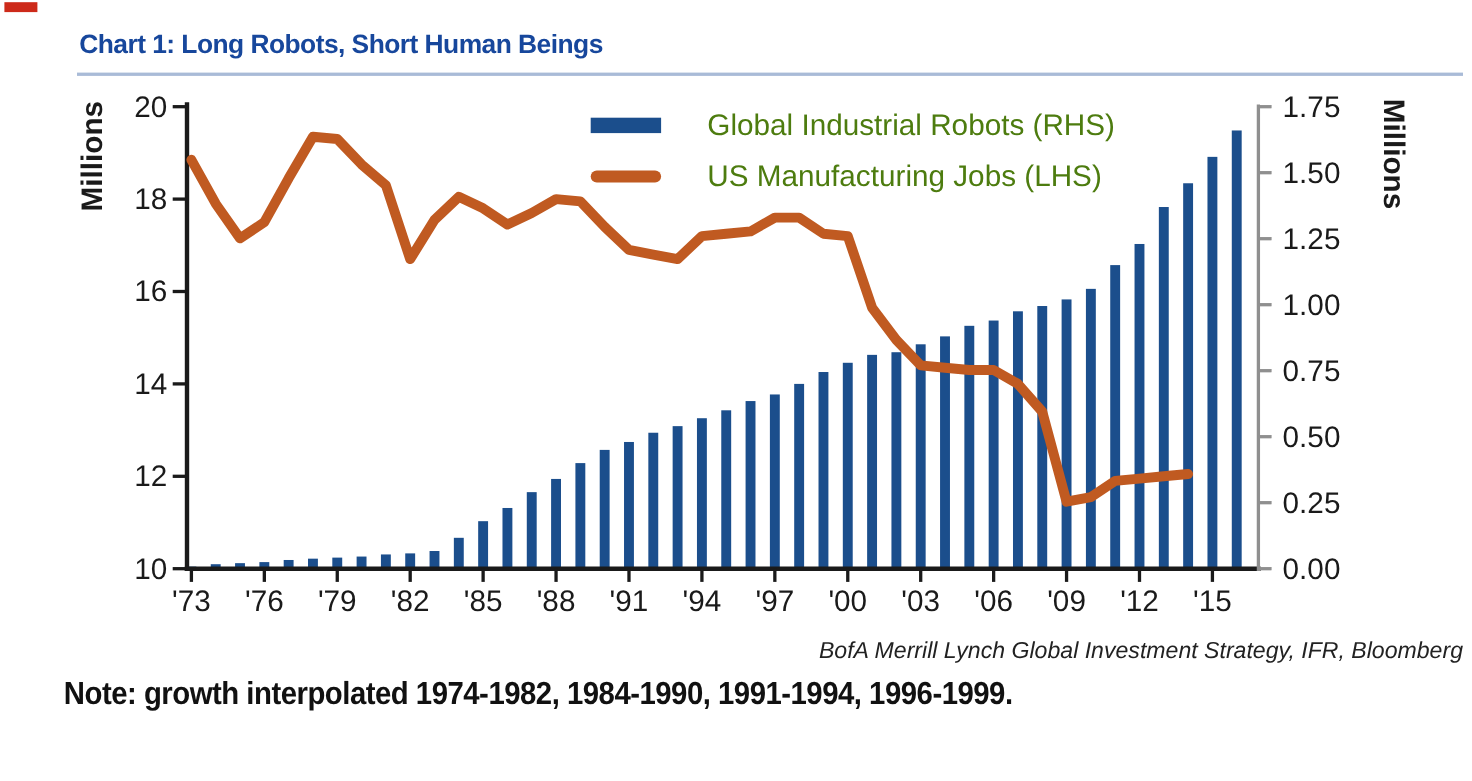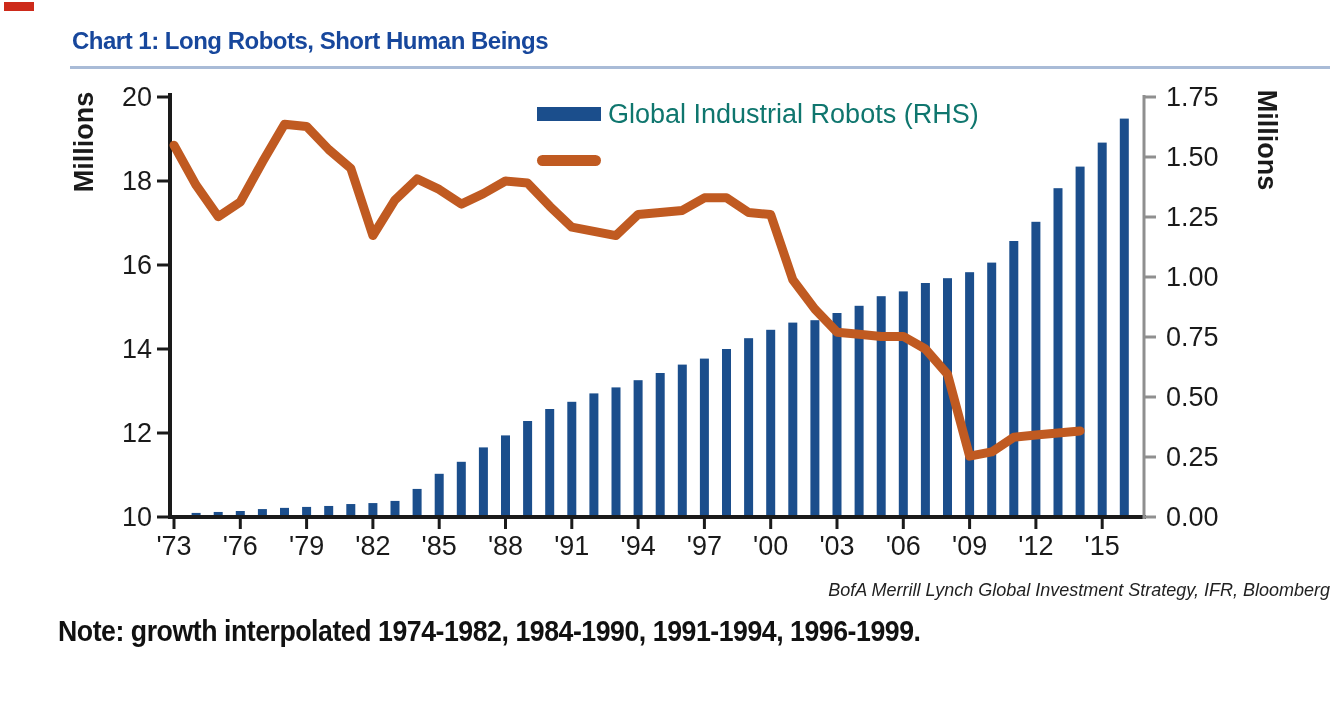--- a/index.html
+++ b/index.html
@@ -11,23 +11,23 @@
   .chart-title{
     position:absolute;left:72px;top:27px;font-size:24px;font-weight:bold;color:#17479c;
     letter-spacing:-0.5px;white-space:nowrap;
   }
   .title-underline{position:absolute;left:70px;top:66px;width:1260px;height:3px;background:#a9bbd7;}
   #chart-svg{position:absolute;left:0;top:0;}
   .legend{position:absolute;left:537px;top:98px;display:flex;flex-direction:column;gap:14px;}
   .legend-row{display:flex;align-items:center;height:32px;}
   .legend-swatch-bar{width:64px;height:14px;margin-right:7px;}
   .legend-swatch-line{width:64px;height:11px;border-radius:6px;margin-right:7px;}
-  .legend-label{font-size:27px;color:#0f766e;white-space:nowrap;}
+  .legend-label{font-size:27px;color:#4d7c0f;white-space:nowrap;margin-left:35px;}
   .source-line{
-    position:absolute;right:8px;top:580px;font-size:18px;font-style:italic;color:#222;
+    position:absolute;right:8px;top:580px;font-size:21px;font-style:italic;color:#222;
     white-space:nowrap;
     text-align:right;
   }
   .note-line{
     position:absolute;left:58px;top:615px;font-size:29px;font-weight:bold;color:#111;
     transform:scaleX(0.92);transform-origin:left center;letter-spacing:-0.5px;white-space:nowrap;
   }
 </style>
 </head>
 <body>
@@ -149,18 +149,19 @@
       <polyline points="174,145.29999999999995 196.1,185.20000000000005 218.2,216.70000000000005 240.3,202 262.4,162.10000000000002 284.5,124.29999999999994 306.6,126.39999999999998 328.70000000000005,149.5 350.8,168.39999999999998 372.9,235.60000000000002 395,199.89999999999998 417.1,178.89999999999998 439.20000000000005,189.39999999999998 461.3,204.10000000000002 483.40000000000003,193.60000000000002 505.5,181 527.6,183.10000000000002 549.7,206.20000000000005 571.8,227.20000000000005 593.9000000000001,231.39999999999998 616,235.60000000000002 638.1,214.60000000000002 660.2,212.5 682.3,210.39999999999998 704.4000000000001,197.79999999999995 726.5,197.79999999999995 748.6,212.5 770.7,214.60000000000002 792.8000000000001,279.7 814.9000000000001,309.1 837,332.2 859.1,334.3 881.2,336.4 903.3000000000001,336.4 925.4000000000001,349 947.5,374.2 969.6,456.1 991.7,451.9 1013.8000000000001,437.2 1035.9,435.1 1058,433 1080.1,430.9" fill="none" stroke="#c05a21" stroke-width="9" stroke-linejoin="round" stroke-linecap="round"></polyline>
     </svg>
 
   <div class="legend">
     <div class="legend-row">
       <span class="legend-swatch-bar" style="background: rgb(27, 78, 140);"></span>
       <span class="legend-label">Global Industrial Robots (RHS)</span>
     </div>
     <div class="legend-row">
       <span class="legend-swatch-line" style="background: rgb(192, 90, 33);"></span>
+      <span class="legend-label">US Manufacturing Jobs (LHS)</span>
     </div>
   </div>
 
   <div class="source-line">BofA Merrill Lynch Global Investment Strategy, IFR, Bloomberg</div>
   <div class="note-line">Note: growth interpolated 1974-1982, 1984-1990, 1991-1994, 1996-1999.</div>
 </div>
 
 </body></html>

